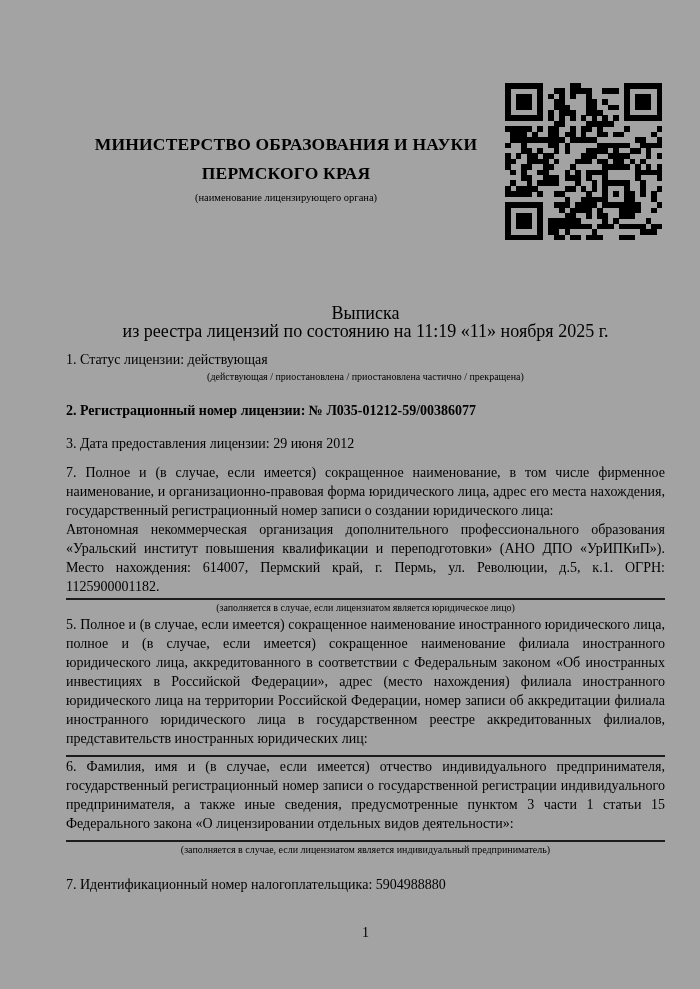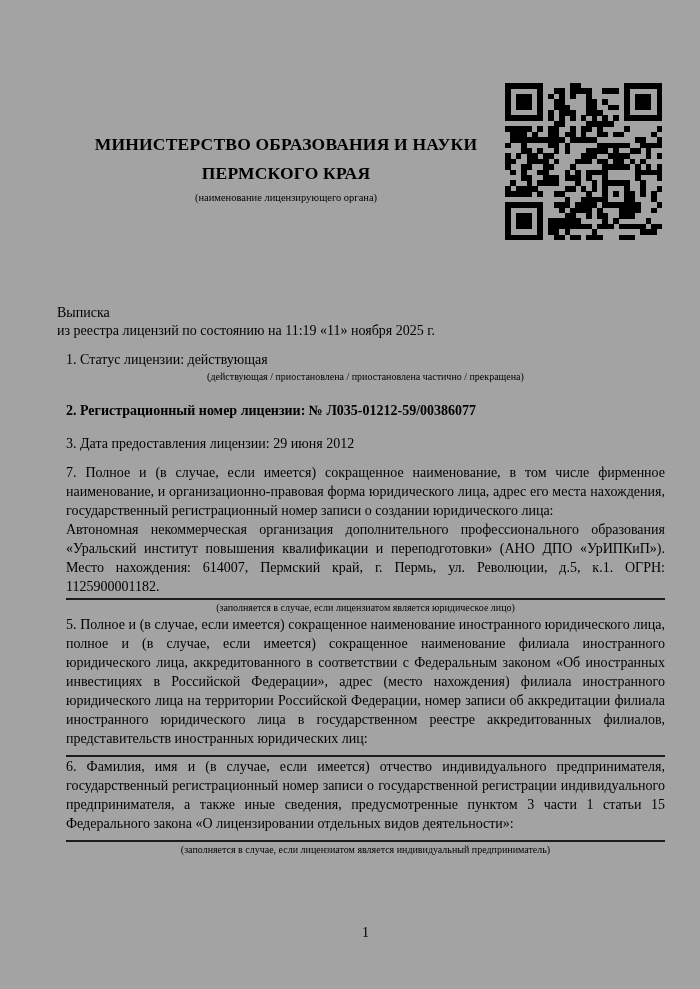--- a/index.html
+++ b/index.html
@@ -37,25 +37,25 @@
   .qr {
     position: absolute;
     left: 505px;
     top: 83px;
     width: 157px;
     height: 157px;
   }
   
   .title-block {
     position: absolute;
-    left: 57px;
+    left: 66px;
     top: 304px;
     width: 599px;
-    text-align: left;
-    font-size: 14px;
+    text-align: center;
+    font-size: 18px;
     line-height: 18px;
   }
   
   .content {
     position: absolute;
     left: 66px;
     top: 350px;
     width: 599px;
     font-size: 14px;
     line-height: 19px;
@@ -544,17 +544,18 @@
     <div class="fill-rule mt2"></div>
     <div class="caption">(заполняется в случае, если лицензиатом является юридическое лицо)</div>
 
     <div class="para">5. Полное и (в случае, если имеется) сокращенное наименование иностранного юридического лица, полное и (в случае, если имеется) сокращенное наименование филиала иностранного юридического лица, аккредитованного в соответствии с Федеральным законом «Об иностранных инвестициях в Российской Федерации», адрес (место нахождения) филиала иностранного юридического лица на территории Российской Федерации, номер записи об аккредитации филиала иностранного юридического лица в государственном реестре аккредитованных филиалов, представительств иностранных юридических лиц:</div>
     <div class="fill-rule mt7"></div>
 
     <div class="para">6. Фамилия, имя и (в случае, если имеется) отчество индивидуального предпринимателя, государственный регистрационный номер записи о государственной регистрации индивидуального предпринимателя, а также иные сведения, предусмотренные пунктом 3 части 1 статьи 15 Федерального закона «О лицензировании отдельных видов деятельности»:</div>
     <div class="fill-rule mt7"></div>
     <div class="caption mb18">(заполняется в случае, если лицензиатом является индивидуальный предприниматель)</div>
 
+    <div class="item-line">7. Идентификационный номер налогоплательщика: 5904988880</div>
   </div>
 
   <div class="footer">1</div>
 
 </div>
 
 </body></html>

